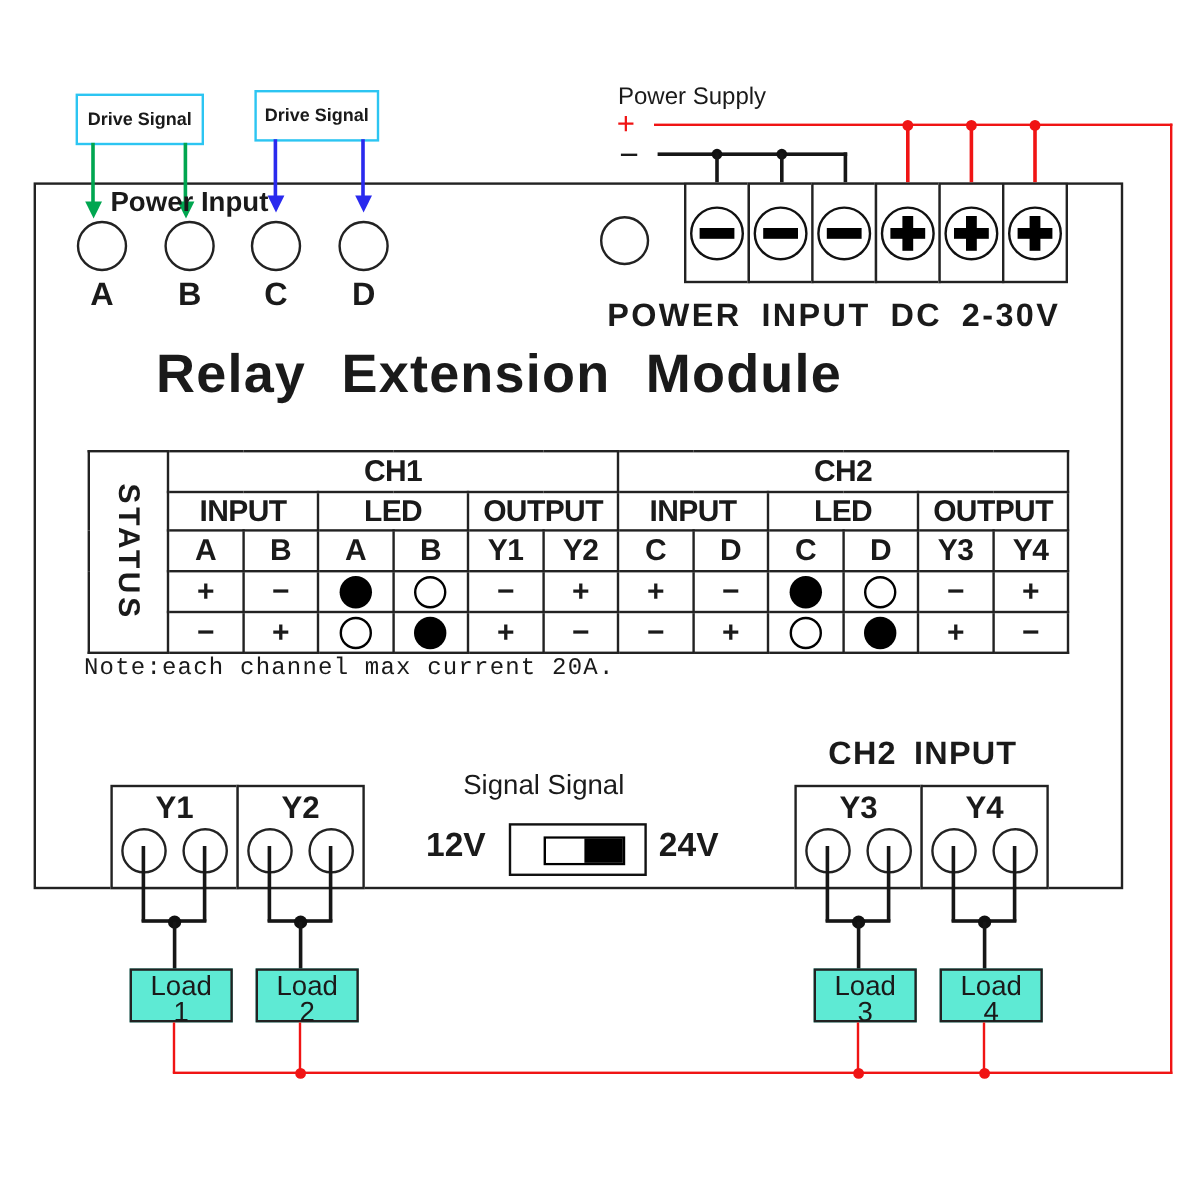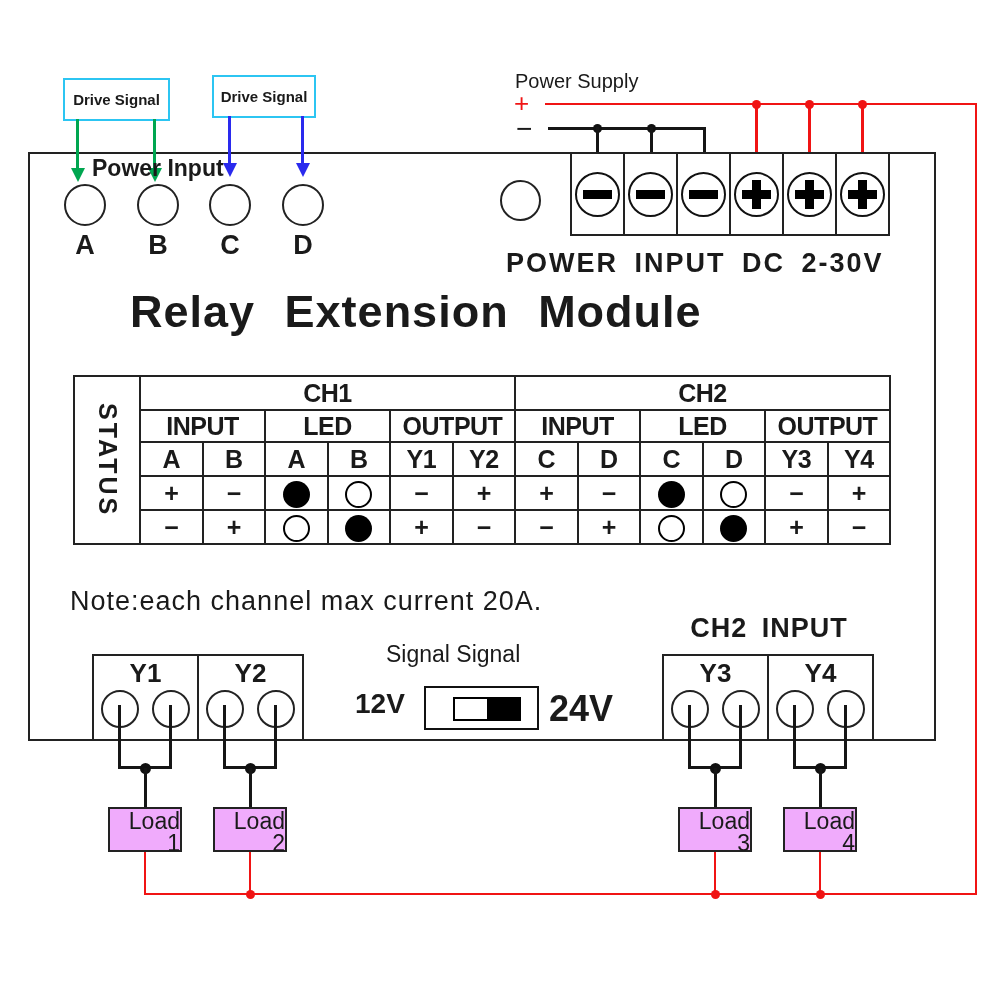--- a/index.html
+++ b/index.html
@@ -45,22 +45,22 @@
   .led-dot.off{border:2px solid #000;background:#fff;}
   
   .oblock{position:absolute;display:flex;}
   .ocell{width:107px;height:87px;border:2px solid #222;background:#fff;box-sizing:border-box;
          display:flex;flex-direction:column;align-items:center;}
   .ocell + .ocell{margin-left:-2px;}
   .ocell .oname{font-size:26px;font-weight:bold;line-height:30px;margin-top:2px;}
   .ocirc-row{display:flex;gap:13px;margin-top:2px;}
   .ocirc{width:38px;height:38px;border:2px solid #222;border-radius:50%;box-sizing:border-box;background:#fff;}
   
-  .load{position:absolute;width:74px;height:45px;border:2px solid #222;background:#f0abfc;box-sizing:border-box;
-        text-align:right;font-size:23px;line-height:22px;padding-top:1px;}
+  .load{position:absolute;width:86px;height:45px;border:2px solid #222;background:#5eead4;box-sizing:border-box;
+        text-align:center;font-size:23px;line-height:22px;padding-top:1px;}
   
   #vswitch{position:absolute;left:424px;top:686px;width:115px;height:44px;border:2px solid #111;box-sizing:border-box;background:#fff;}
   #vswitch .inner{position:absolute;left:27px;top:9px;width:68px;height:24px;border:2px solid #000;box-sizing:border-box;display:flex;}
   #vswitch .knob{width:32px;height:100%;background:#fff;}
   #vswitch .fill{flex:1;background:#000;}
 </style>
 </head>
 <body>
 
 <div id="canvas">
@@ -216,21 +216,21 @@
           <td>−</td>
           <td>+</td>
           <td><span class="led-dot off"></span></td>
           <td><span class="led-dot on"></span></td>
           <td>+</td>
           <td>−</td>
         </tr>
       </tbody>
     </table>
 
-  <div class="abs" style="left:70px;top:586px;font-size:27px;font-family:Liberation Sans, sans-serif;letter-spacing:1px;">Note:each channel max current 20A.</div>
+  <div class="abs" style="left:70px;top:546px;font-size:20px;font-family:Liberation Mono, monospace;letter-spacing:1px;">Note:each channel max current 20A.</div>
 
   <div class="oblock" style="left:92px;top:654px;">
     <div class="ocell">
       <div class="oname">Y1</div>
       <div class="ocirc-row">
           <div class="ocirc"></div>
           <div class="ocirc"></div>
         </div>
     </div>
     <div class="ocell">
@@ -261,21 +261,21 @@
   </div>
 
   <div class="abs" style="left:386px;top:641px;font-size:23px;">Signal Signal</div>
   <div class="abs bold" style="left:355px;top:688px;font-size:28px;">12V</div>
   <div id="vswitch">
     <div class="inner">
       <div class="knob"></div>
       <div class="fill"></div>
     </div>
   </div>
-  <div class="abs bold" style="left:549px;top:688px;font-size:36px;">24V</div>
+  <div class="abs bold" style="left:549px;top:688px;font-size:28px;">24V</div>
 
   <div class="wire v3 blk" style="left:118px;top:705px;height:63px;"></div>
   <div class="wire v3 blk" style="left:169px;top:705px;height:63px;"></div>
   <div class="wire h3 blk" style="left:118px;top:766px;width:54px;"></div>
   <div class="dot blk" style="left:140px;top:763px;width:11px;height:11px;"></div>
   <div class="wire v3 blk" style="left:144px;top:768px;height:40px;"></div>
 
   <div class="wire v3 blk" style="left:223px;top:705px;height:63px;"></div>
   <div class="wire v3 blk" style="left:274px;top:705px;height:63px;"></div>
   <div class="wire h3 blk" style="left:223px;top:766px;width:54px;"></div>

